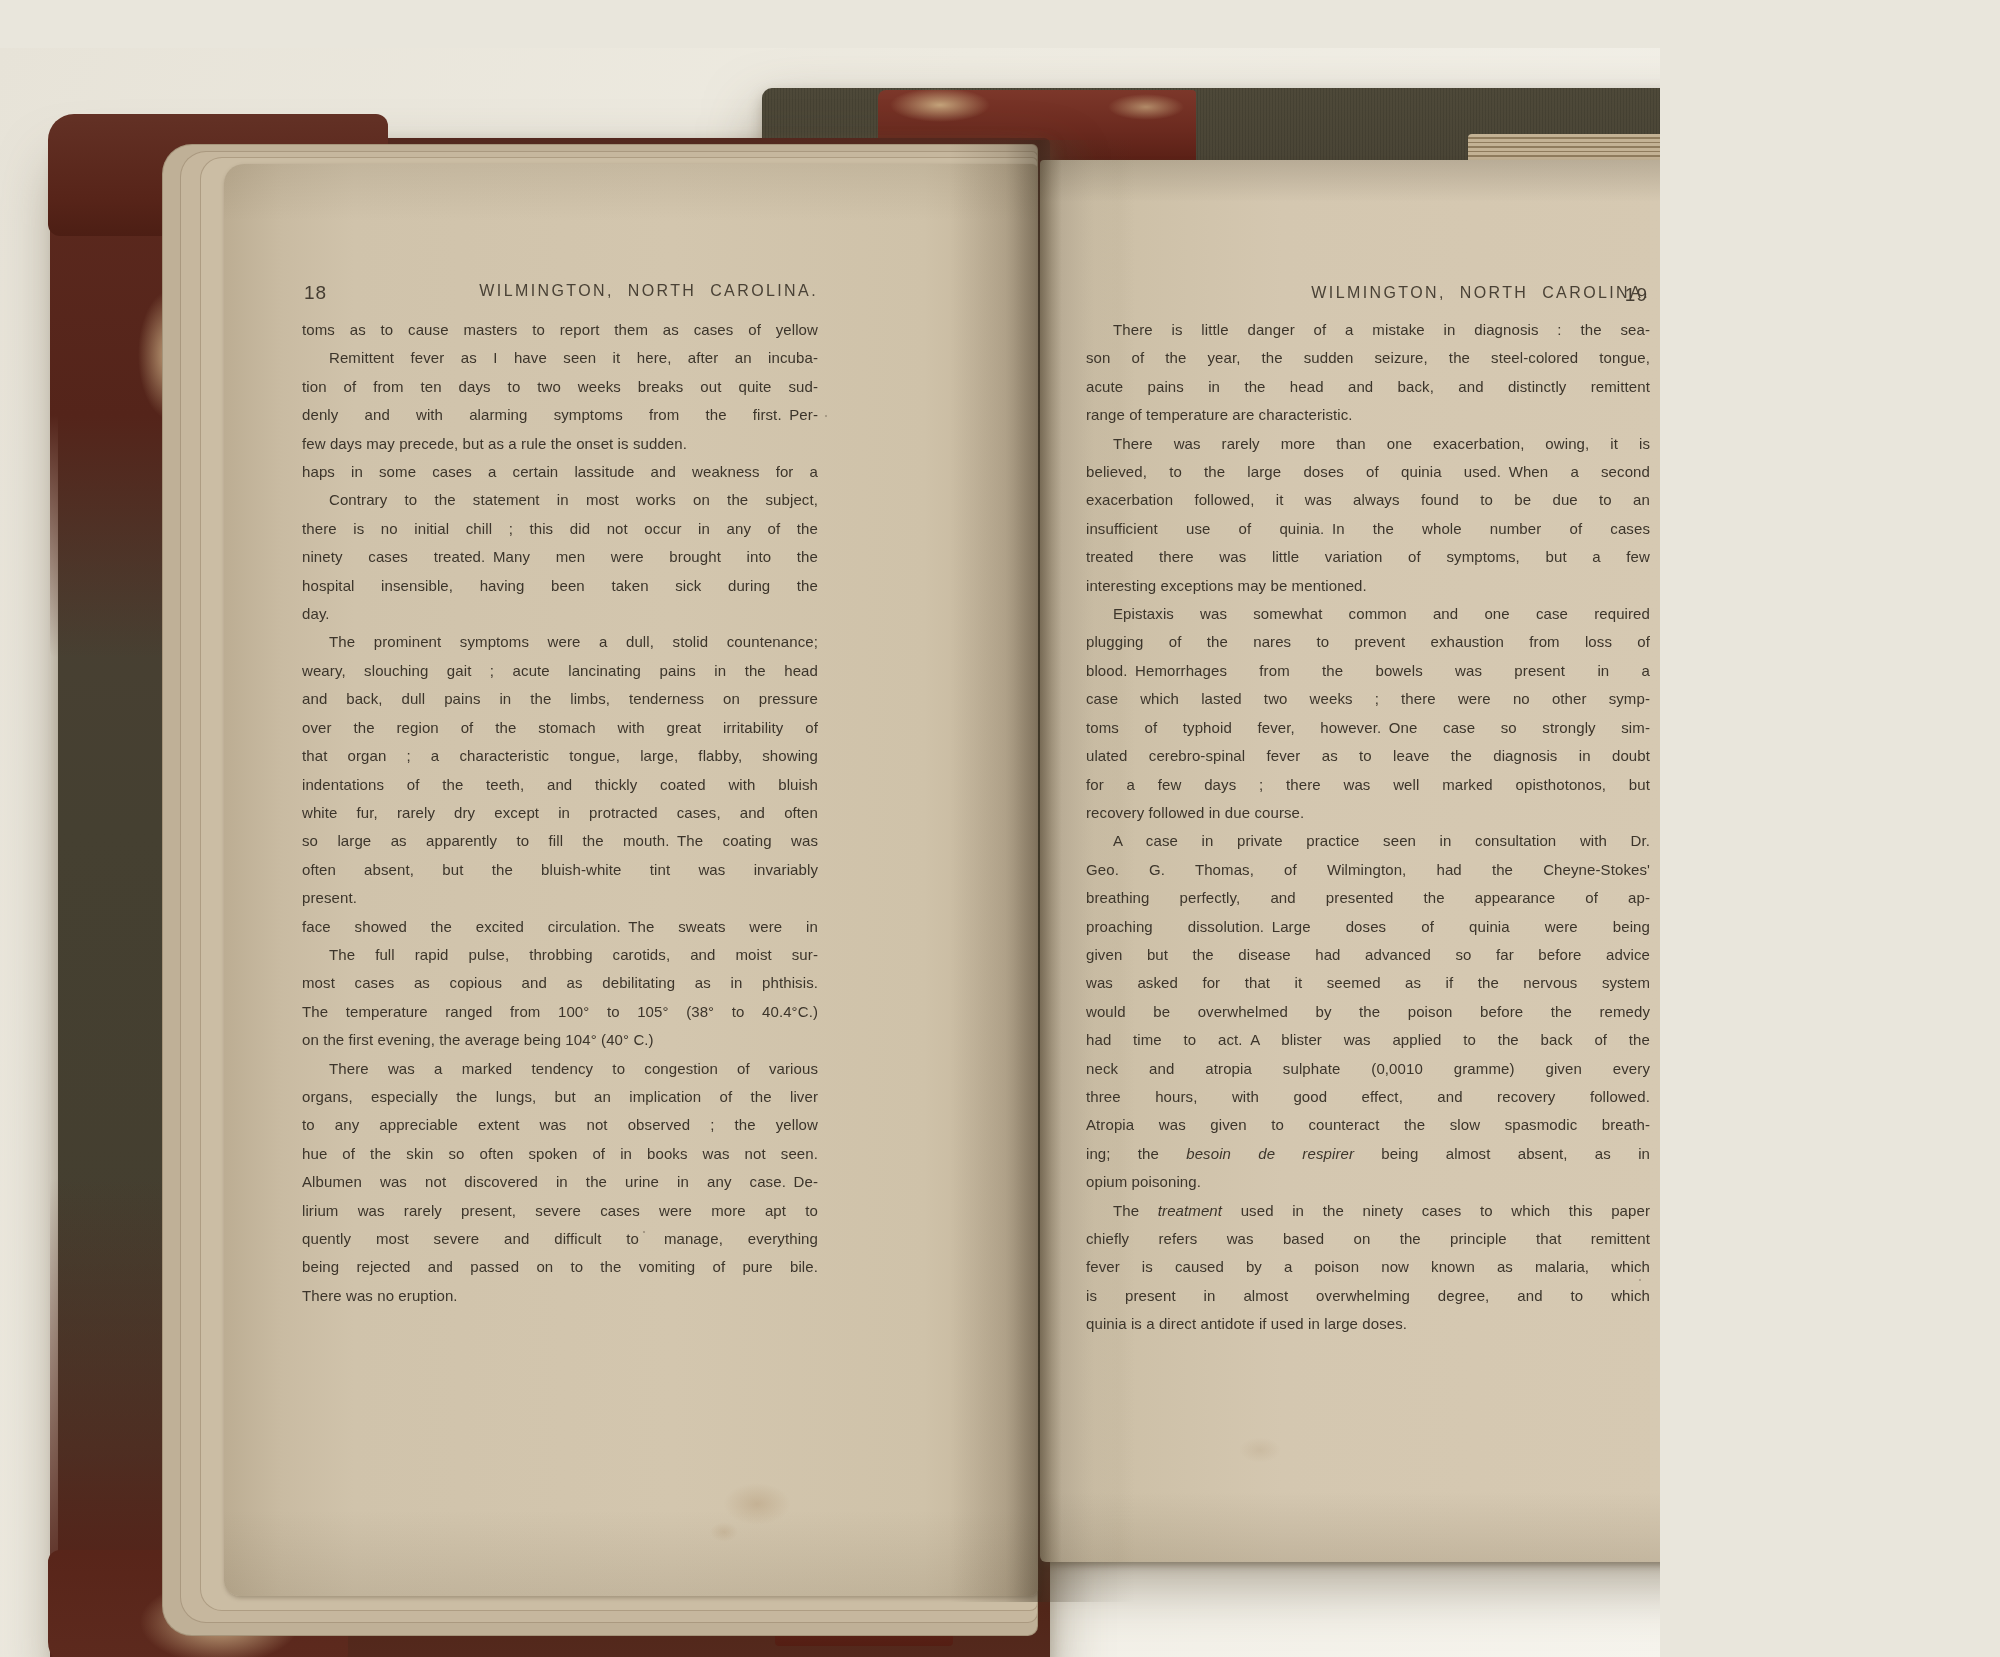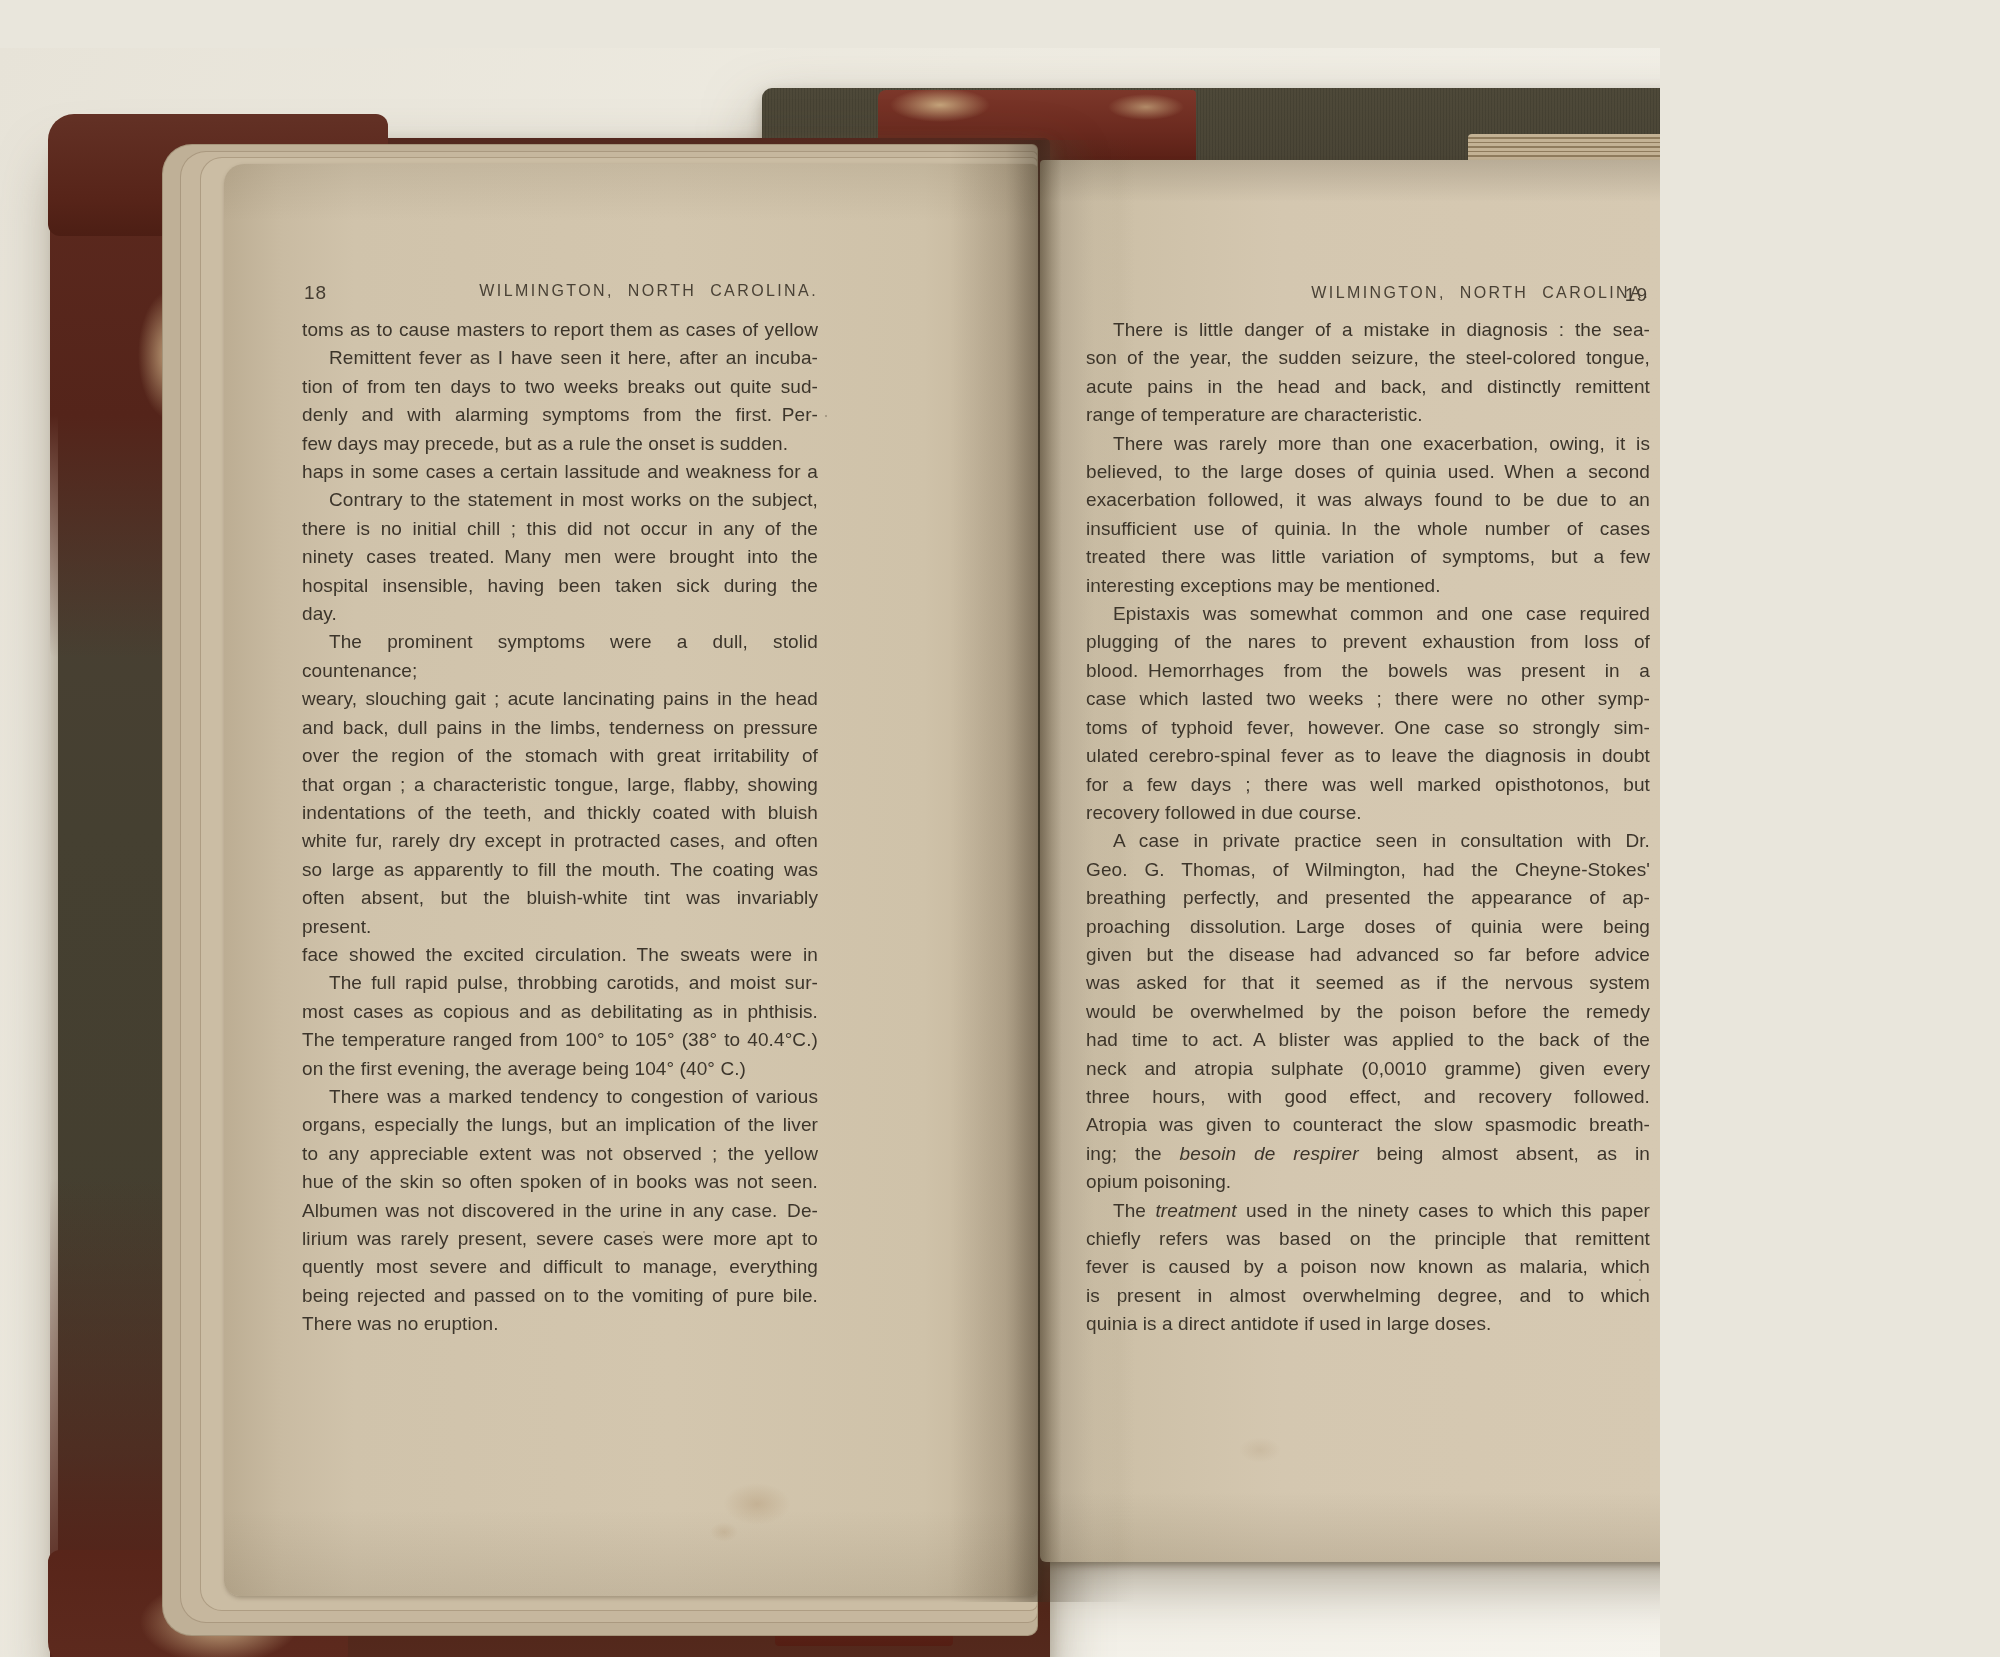--- a/index.html
+++ b/index.html
@@ -79,21 +79,21 @@
 
   
   .runrow{position:absolute;height:26px;}
   .runrow-left{left:78px;top:118px;width:516px;}
   .runrow-right{left:46px;top:124px;width:564px;}
   .pageno{position:absolute;top:0;font-size:19px;letter-spacing:1px;color:#453d32;}
   .pageno-left{left:2px;}
   .pageno-right{right:2px;}
   .runhead{position:absolute;left:0;right:0;text-align:right;font-size:16px;letter-spacing:2.4px;
       word-spacing:7px;color:#4a4236;}
-  .textcol{position:absolute;font-size:19px;line-height:28.4px;letter-spacing:.1px;color:#3c352b;}
+  .textcol{position:absolute;font-size:15px;line-height:28.4px;letter-spacing:.1px;color:#3c352b;}
   .textcol-left{left:78px;top:152px;width:516px;}
   .textcol-right{left:46px;top:156px;width:564px;}
   .line{text-align:justify;text-align-last:justify;}
   .line.end{text-align-last:left;}
   .line.ind{text-indent:27px;}
   .line i{font-style:italic;}
 </style>
 </head>
 <body>
 

